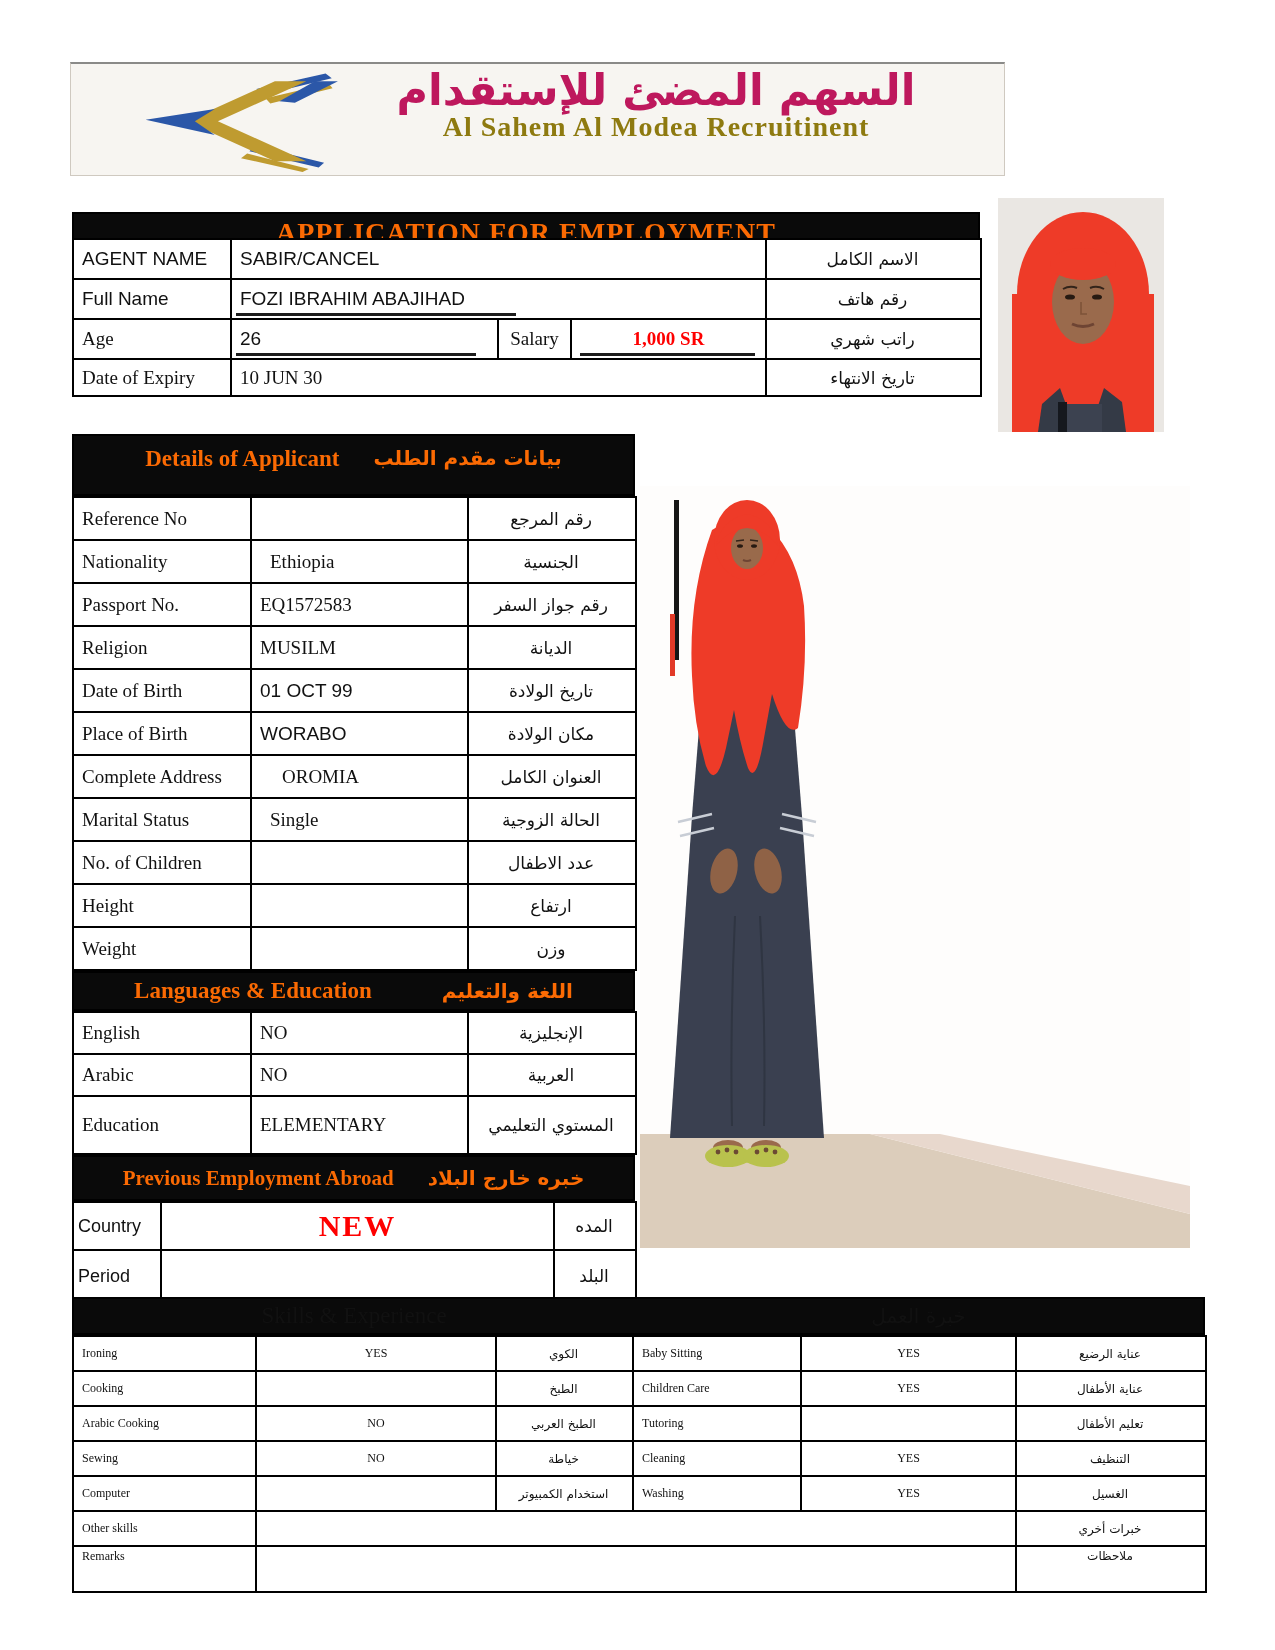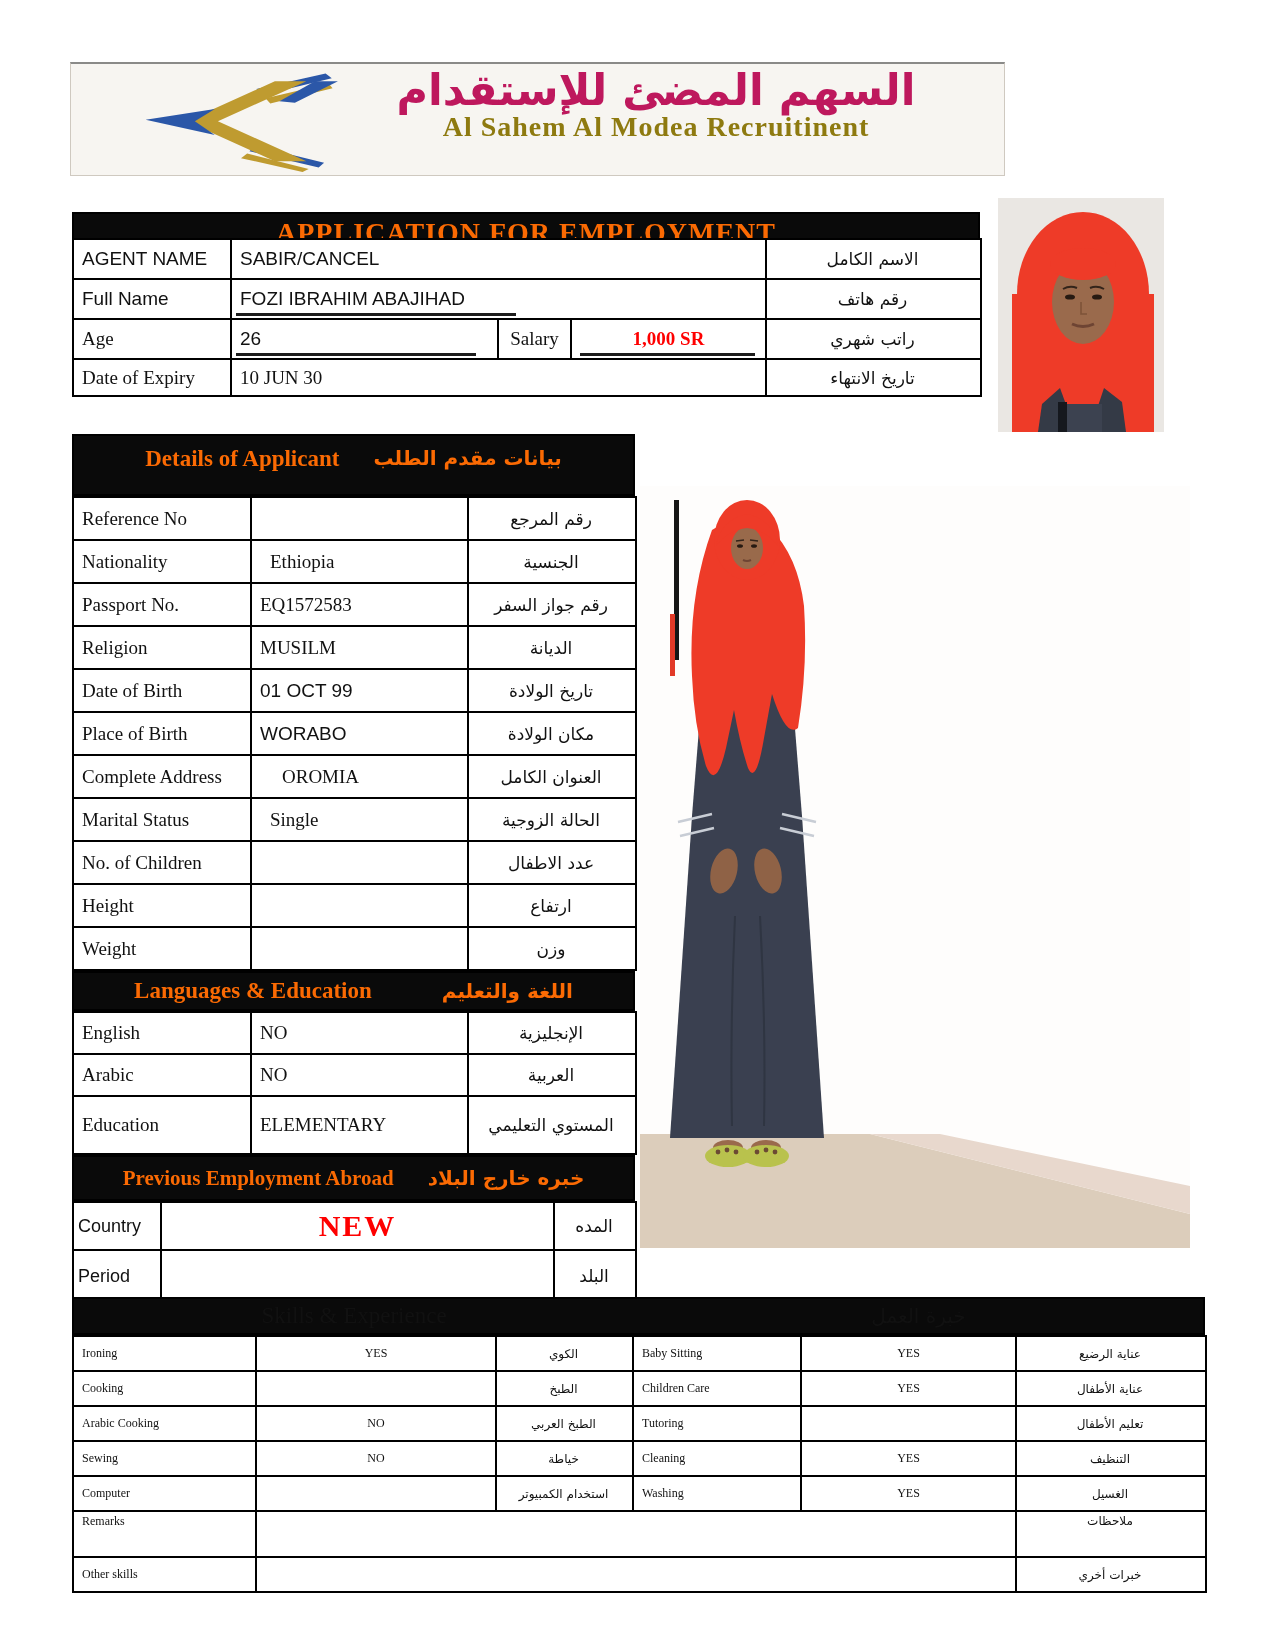--- a/index.html
+++ b/index.html
@@ -314,29 +314,29 @@
             <td class="ar">التنظيف</td>
       </tr>
       <tr style="height:35px">
         <td>Computer</td>
             <td class="center"></td>
             <td class="ar">استخدام الكمبيوتر</td>
         <td>Washing</td>
             <td class="center">YES</td>
             <td class="ar">الغسيل</td>
       </tr>
+      <tr style="height:35px">
+        <td>Other skills</td>
+        <td colspan="4"></td>
+        <td class="ar">خبرات أخري</td>
+      </tr>
       <tr style="height:46px">
         <td style="vertical-align:top">Remarks</td>
         <td colspan="4"></td>
         <td class="ar" style="vertical-align:top">ملاحظات</td>
-      </tr>
-      <tr style="height:35px">
-        <td>Other skills</td>
-        <td colspan="4"></td>
-        <td class="ar">خبرات أخري</td>
       </tr>
     </tbody>
       </table>
   </div>
 
   <svg class="portrait" viewBox="0 0 166 234" aria-hidden="true">
     <rect x="0" y="0" width="166" height="234" fill="#eae7e3"></rect>
     <ellipse cx="85" cy="96" rx="66" ry="82" fill="#ee3b28"></ellipse>
     <rect x="14" y="96" width="142" height="138" fill="#ee3b28"></rect>
     <ellipse cx="85" cy="104" rx="31" ry="42" fill="#9a6a4c"></ellipse>

